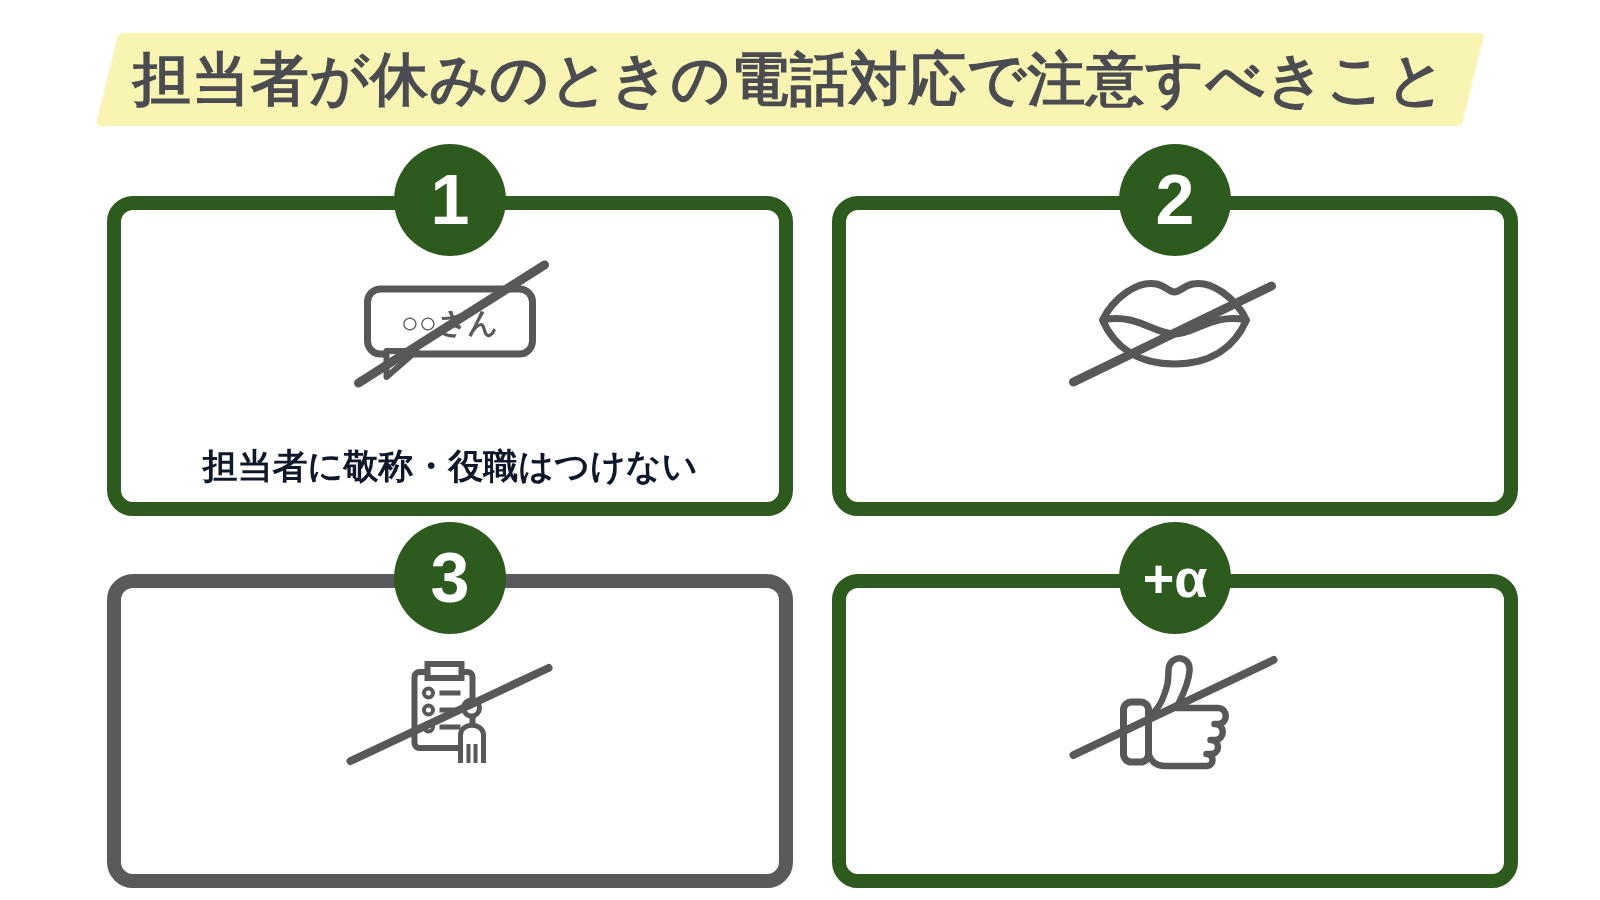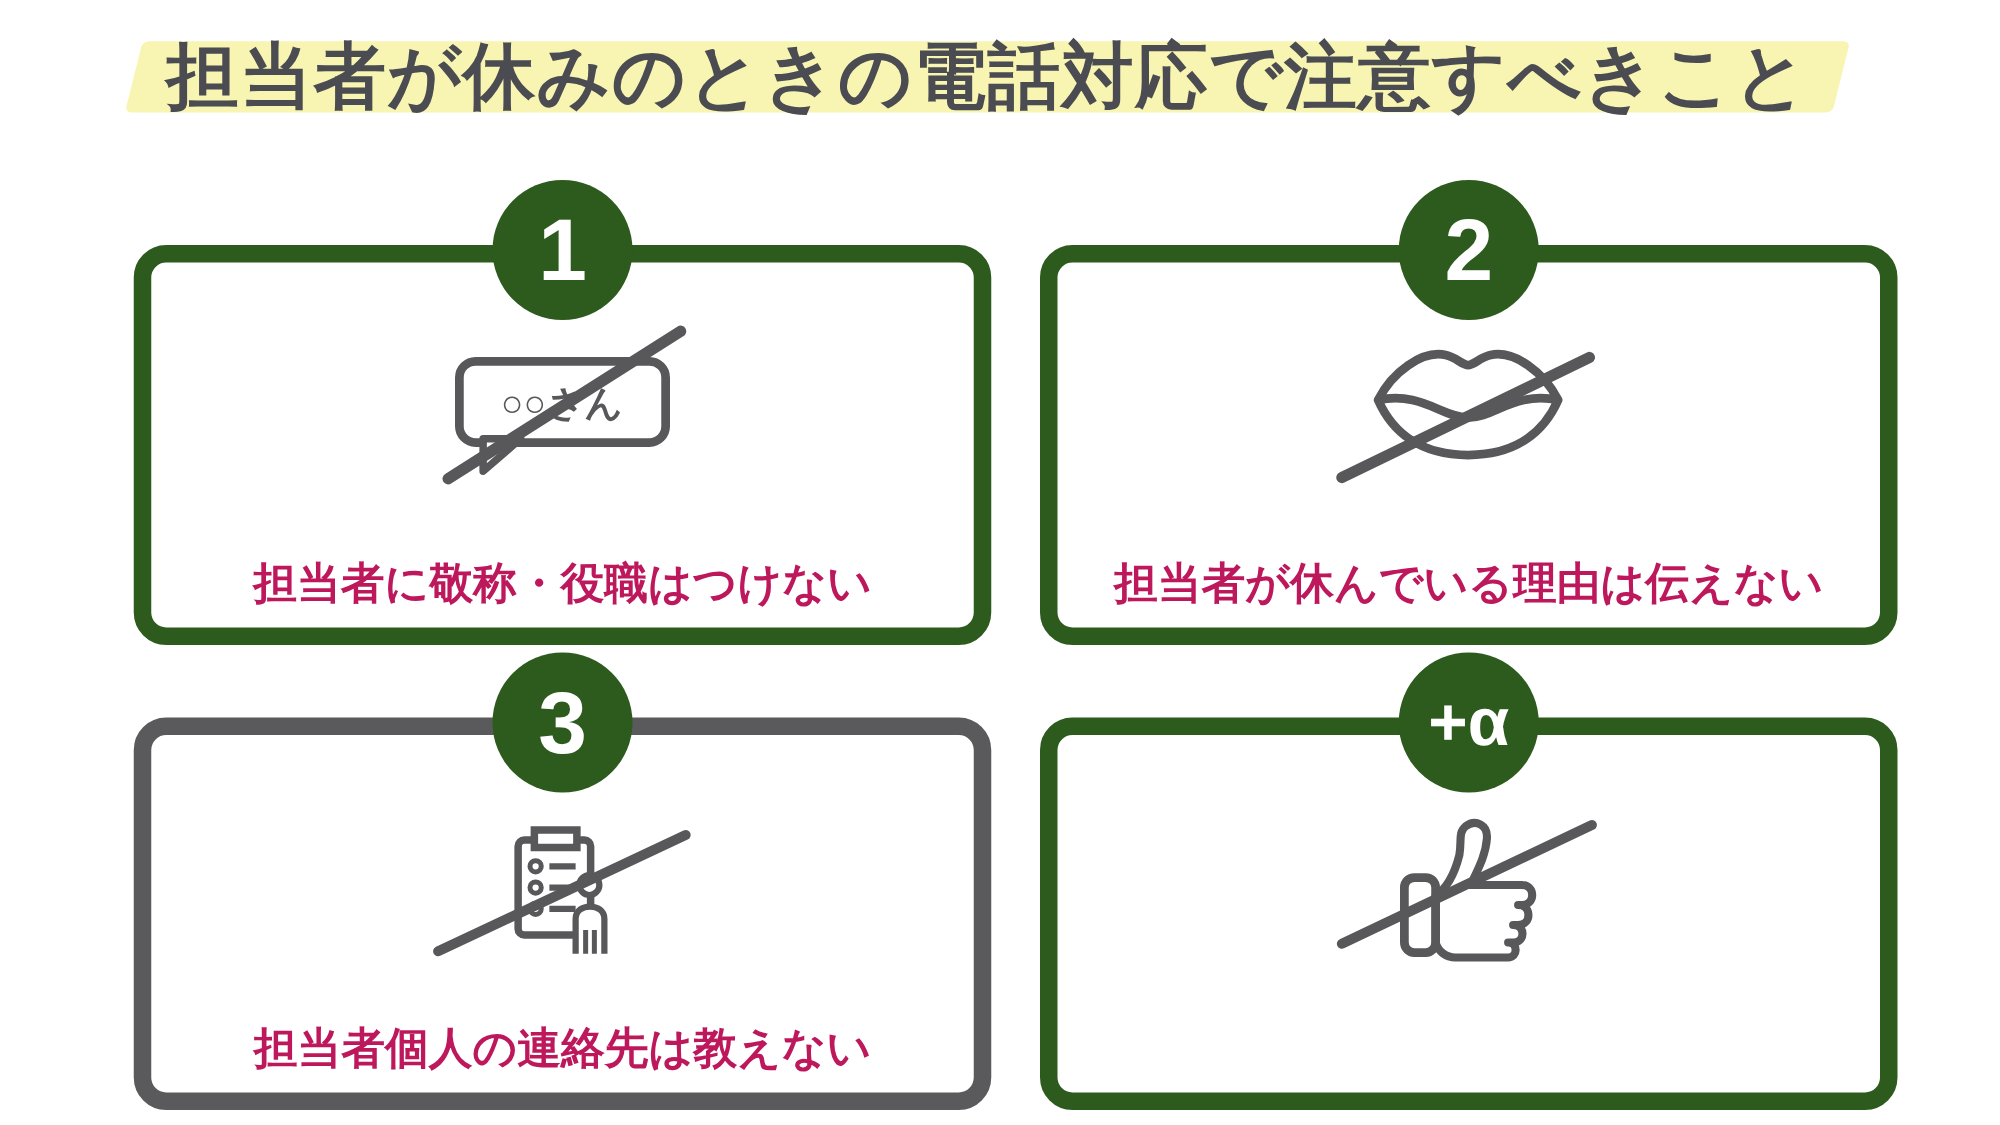--- a/index.html
+++ b/index.html
@@ -1,20 +1,20 @@
 <!DOCTYPE html>
 <html><head>
 <meta charset="utf-8">
 <style>
   html,body{margin:0;padding:0;background:#ffffff;}
   body{width:1600px;height:900px;font-family:"Liberation Sans","DejaVu Sans",sans-serif;}
   .canvas{position:relative;width:1600px;height:900px;background:#ffffff;overflow:hidden;}
 
   
-  .title-wrap{position:absolute;left:97px;top:33px;width:1386px;height:57px;}
+  .title-wrap{position:absolute;left:97px;top:33px;width:1386px;height:93px;}
   .title-highlight{position:absolute;left:10px;right:10px;top:0;bottom:0;
     background:#f8f5b2;transform:skewX(-14deg);border-radius:5px;}
   .title-text{position:relative;width:100%;height:100%;display:flex;align-items:center;
     justify-content:center;font-size:58px;font-weight:bold;color:#4b4b52;
     white-space:nowrap;letter-spacing:1px;}
 
   
   .card{position:absolute;width:658px;background:#ffffff;border-radius:26px;}
   .card.h1{height:292px;}
   .card.h2{height:286px;}
@@ -23,21 +23,21 @@
 
   .badge{position:absolute;left:50%;top:-66px;margin-left:-56px;width:112px;height:112px;
     border-radius:50%;background:#2d5a1d;display:flex;align-items:center;justify-content:center;
     color:#ffffff;font-weight:bold;font-size:70px;line-height:1;}
   .badge.alpha{font-size:54px;}
 
   .icon{position:absolute;left:50%;transform:translateX(-50%);top:46px;width:215px;height:135px;}
   .card.h2 .icon{top:50px;}
 
   .caption{position:absolute;left:0;right:0;bottom:12px;text-align:center;
-    font-size:35px;font-weight:bold;color:#be185d;white-space:nowrap;}
+    font-size:35px;font-weight:bold;color:#0f172a;white-space:nowrap;}
 </style>
 </head>
 <body>
 
 <div class="canvas">
 
   <div class="title-wrap">
     <div class="title-highlight"></div>
     <div class="title-text">担当者が休みのときの電話対応で注意すべきこと</div>
   </div>
@@ -62,21 +62,20 @@
       <span>2</span>
     </div>
     <div class="icon">
       <svg width="215" height="135" viewBox="0 0 215 135">
         <path d="M35,64 C46,42 70,24 89,28 C98,30 102,36 107,36 C112,36 116,30 125,28 C144,24 168,42 179,64
                  C168,89 146,108 107,108 C68,108 46,89 35,64 Z" fill="none" stroke="#58585a" stroke-width="7" stroke-linejoin="round"></path>
         <path d="M35,64 C70,57 86,78 107,78 C128,78 144,57 179,64" fill="none" stroke="#58585a" stroke-width="7"></path>
         <line x1="6" y1="126" x2="204" y2="30" stroke="#58585a" stroke-width="9" stroke-linecap="round"></line>
       </svg>
     </div>
-    <div class="caption">担当者が休んでいる理由は伝えない</div>
   </div>
 
   <div class="card gray h2" style="left:107px;top:574px;">
     <div class="badge">
       <span>3</span>
     </div>
     <div class="icon">
       <svg width="215" height="135" viewBox="0 0 215 135">
         <rect x="72" y="34" width="58" height="76" rx="5" fill="none" stroke="#58585a" stroke-width="6"></rect>
         <rect x="85" y="26" width="34" height="14" fill="#ffffff" stroke="#58585a" stroke-width="6"></rect>
@@ -86,21 +85,20 @@
         <line x1="97" y1="55" x2="118" y2="55" stroke="#58585a" stroke-width="5"></line>
         <line x1="97" y1="72" x2="118" y2="72" stroke="#58585a" stroke-width="5"></line>
         <line x1="97" y1="89" x2="118" y2="89" stroke="#58585a" stroke-width="5"></line>
         <circle cx="129" cy="70" r="8" fill="#ffffff" stroke="#58585a" stroke-width="5"></circle>
         <path d="M118,125 L118,97 C118,84 141,84 141,97 L141,125" fill="#ffffff" stroke="#58585a" stroke-width="5" stroke-linejoin="round"></path>
         <line x1="126" y1="106" x2="126" y2="125" stroke="#58585a" stroke-width="4"></line>
         <line x1="133" y1="106" x2="133" y2="125" stroke="#58585a" stroke-width="4"></line>
         <line x1="8" y1="123" x2="206" y2="30" stroke="#58585a" stroke-width="8" stroke-linecap="round"></line>
       </svg>
     </div>
-    <div class="caption">担当者個人の連絡先は教えない</div>
   </div>
 
   <div class="card green h2" style="left:832px;top:574px;">
     <div class="badge alpha">
       <span>+α</span>
     </div>
     <div class="icon">
       <svg width="215" height="135" viewBox="0 0 215 135">
         <rect x="56" y="64" width="25" height="60" rx="8" fill="none" stroke="#58585a" stroke-width="7"></rect>
         <path d="M81,116 L81,78 C89,74 96,62 100,46 C102,34 99,28 105,23 C113,17 123,22 122,33

